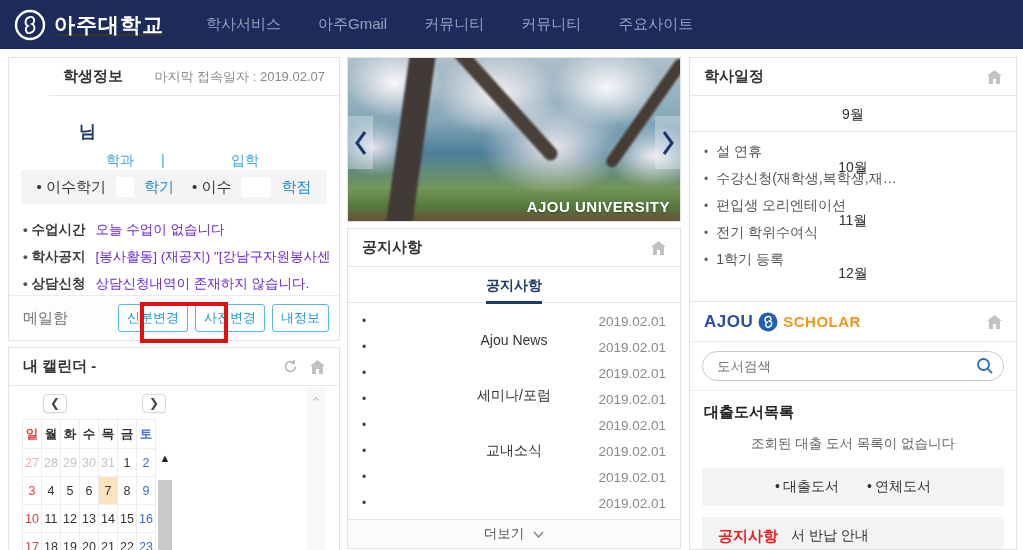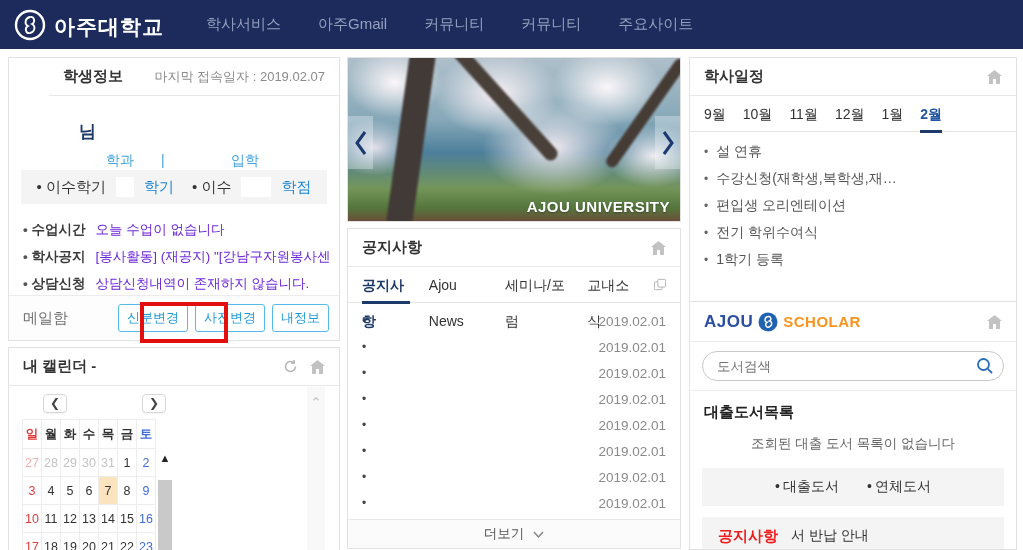--- a/index.html
+++ b/index.html
@@ -5,21 +5,21 @@
   * { margin:0; padding:0; box-sizing:border-box; }
   html,body { width:1023px; height:550px; }
   body {
     font-family:"Liberation Sans","DejaVu Sans",sans-serif;
     background:#ffffff; color:#333; position:relative; overflow:hidden;
     font-size:14px;
   }
   
   .navbar { position:absolute; left:0; top:0; width:1023px; height:49px;
     background:#1c2b5c; display:flex; align-items:center; padding-left:14px; }
-  .logo-wrap { display:flex; align-items:flex-end; cursor:pointer; }
+  .logo-wrap { display:flex; align-items:center; cursor:pointer;text-decoration:underline; }
   .logo-emblem { width:32px; height:32px; }
   .logo-title { color:#fff; font-weight:bold; font-size:21px; margin-left:8px; letter-spacing:1px; }
   .nav-menu { display:flex; margin-left:42px; gap:37px; }
   .nav-item { color:#94a0bd; font-size:15px; cursor:pointer; }
 
   
   .panel { position:absolute; background:#fff; border:1px solid #e2e2e2; overflow:hidden; }
   .panel-header { height:38px; display:flex; align-items:center; padding:0 14px;
     border-bottom:1px solid #e8e8e8; }
   .panel-title { font-weight:bold; font-size:15px; color:#333; }
@@ -98,21 +98,21 @@
     transform:rotate(35deg); border-radius:8px; filter:blur(1px); }
   .car-caption { position:absolute; right:10px; bottom:6px; color:#fff; font-weight:bold;
     font-size:15px; letter-spacing:.5px; text-shadow:0 1px 2px rgba(0,0,0,.35); }
   .car-strip { position:absolute; top:58px; width:25px; height:53px; background:rgba(250,252,255,.32);
     display:flex; align-items:center; justify-content:center; cursor:pointer; }
   .car-strip.left { left:0; } .car-strip.right { right:0; }
 
   
   #notices { left:347px; top:228px; width:334px; height:321px; }
   .tabs-row { height:36px; display:flex; align-items:center; gap:19px; padding:0 14px;
-    border-bottom:1px solid #e5e5e5; }
+    border-bottom:1px solid #e5e5e5;flex-direction:column; }
   .tab { font-size:14px; color:#333; cursor:pointer; height:36px; line-height:36px; position:relative; }
   .tab.active { color:#1e3a68; font-weight:bold; }
   .tab.active::after { content:""; position:absolute; left:0; right:0; bottom:-1px; height:3px; background:#1e3a68; }
   .tabs-row .win-icon { margin-left:auto; cursor:pointer; }
   .notice-list { padding:5px 14px 0; }
   .notice-item { height:26px; display:flex; align-items:center; cursor:pointer; }
   .notice-item .bullet { color:#444; margin-right:8px; font-size:12px; }
   .notice-item .ndate { margin-left:auto; color:#8a8a8a; font-size:13.5px; }
   .more-bar { position:absolute; left:0; right:0; bottom:0; height:29px; border-top:1px solid #e8e8e8;
     background:#fbfbfb; display:flex; align-items:center; justify-content:center; gap:9px;

